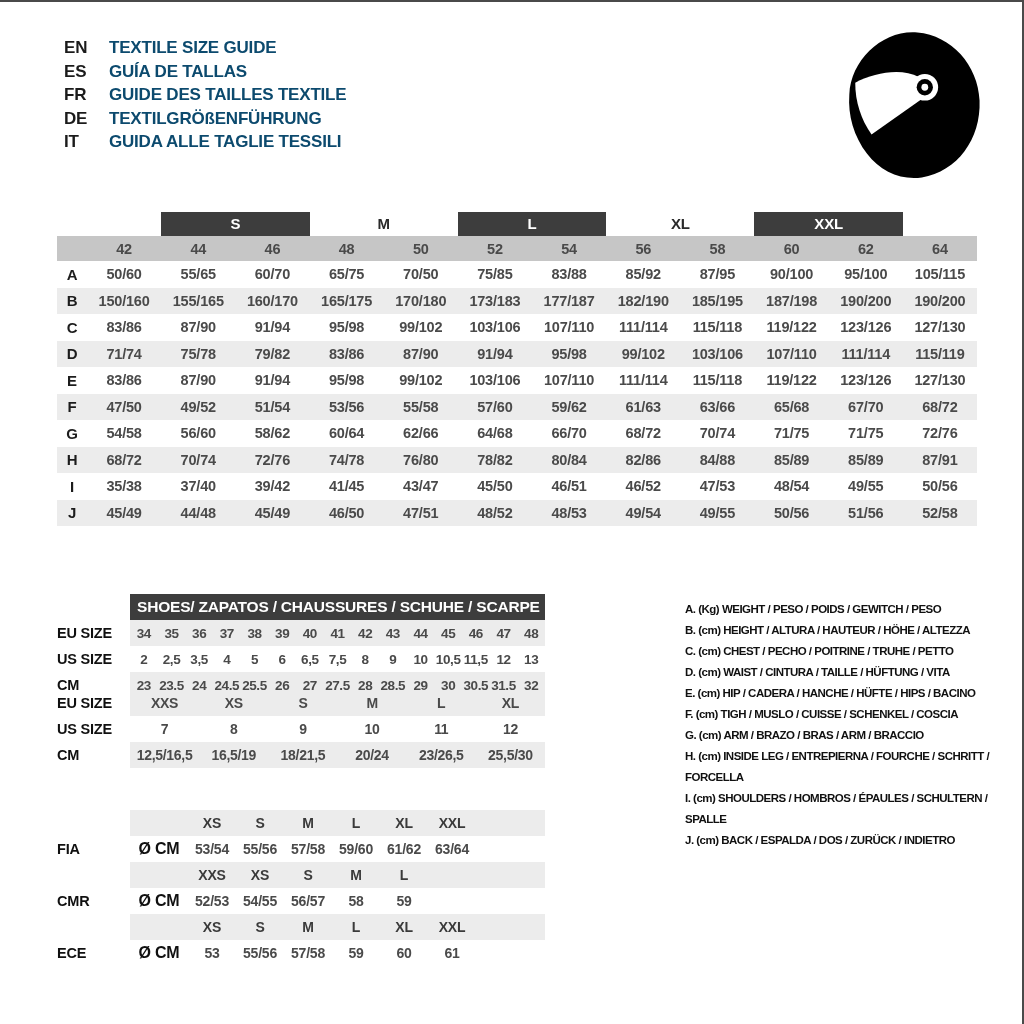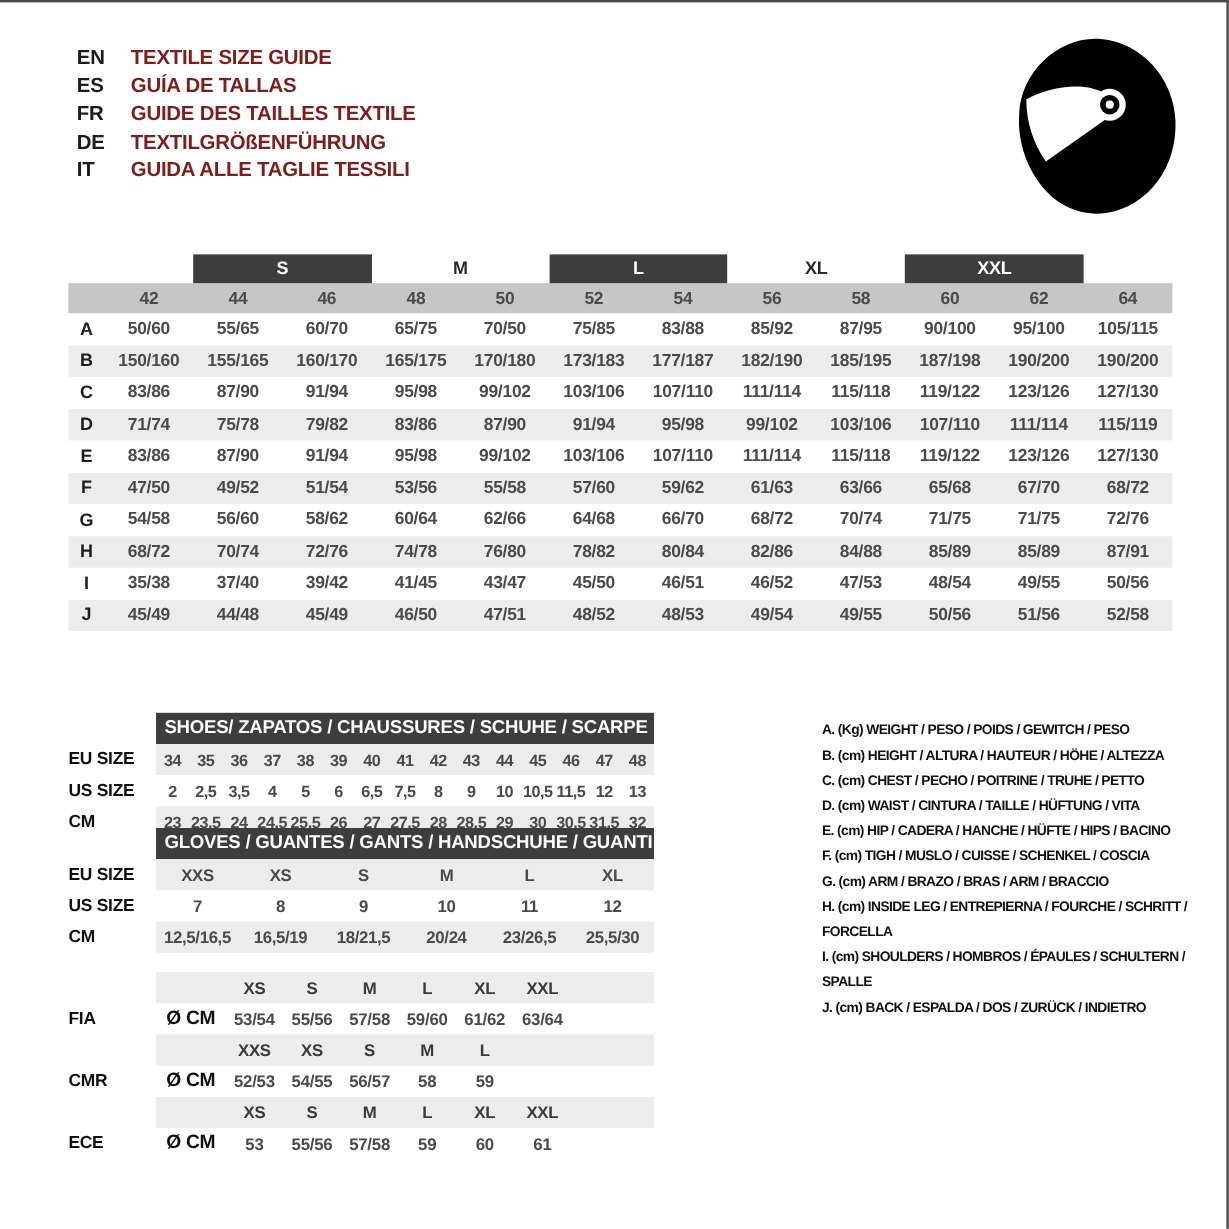--- a/index.html
+++ b/index.html
@@ -4,21 +4,21 @@
 <style>
   * { margin:0; padding:0; box-sizing:border-box; }
   html,body { background:#fff; }
   body { width:1024px; height:1024px; font-family:"Liberation Sans", sans-serif; font-weight:700; color:#222; overflow:hidden; }
   .page { position:relative; width:1024px; height:1024px; background:#fff; border-top:2px solid #4a4a4a; border-right:2px solid #4a4a4a; }
 
   
   .lang-header { position:absolute; left:64px; top:36px; }
   .lang-row { display:flex; gap:15px; height:23.5px; align-items:flex-start; }
   .lang-code { width:30px; font-size:17px; letter-spacing:-0.2px; color:#1b1b1b; }
-  .lang-title { font-size:17px; letter-spacing:-0.2px; color:#7f1d1d; white-space:nowrap; }
+  .lang-title { font-size:17px; letter-spacing:-0.2px; color:#0c4a6e; white-space:nowrap; }
 
   
   .helmet-icon { position:absolute; left:836px; top:24px; width:148px; height:158px; }
 
   
   .ttable { position:absolute; left:57px; top:210px; width:920px; }
   .trow { display:grid; grid-template-columns:30px repeat(12,1fr); align-items:center; }
   .band-row { height:24px; }
   .band { text-align:center; font-size:15px; height:24px; line-height:24px; letter-spacing:-0.2px; }
   .band-dark { background:#3d3d3d; color:#fff; }
@@ -250,21 +250,20 @@
             <div class="scell">30</div>
             <div class="scell">30,5</div>
             <div class="scell">31,5</div>
             <div class="scell">32</div>
           </div>
         </div>
       </div>
   </div>
 
   <div class="section gloves" style="top:688px;">
-    <div class="sec-header">GLOVES / GUANTES / GANTS / HANDSCHUHE / GUANTI</div>
     <div class="srows">
 
         <div class="srow">
           <div class="slabel">EU SIZE</div>
           <div class="vals">
 
           <div class="scell">XXS</div>
             <div class="scell">XS</div>
             <div class="scell">S</div>
             <div class="scell">M</div>

